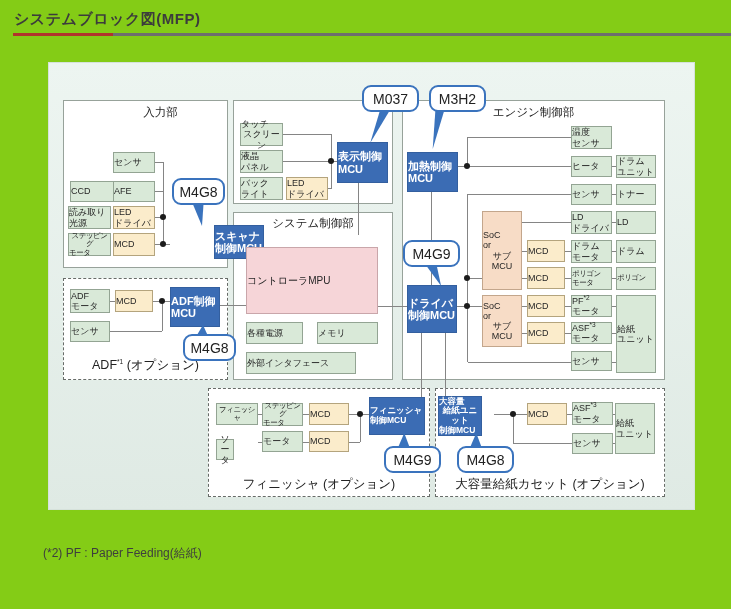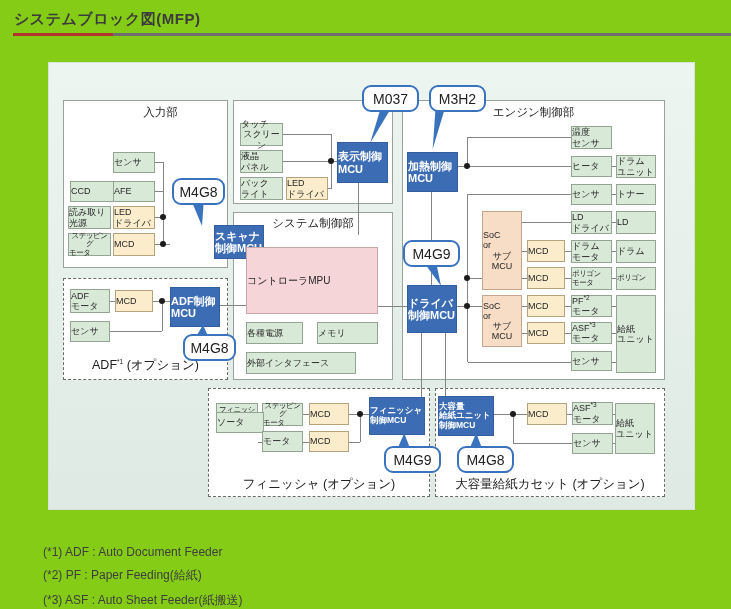--- a/index.html
+++ b/index.html
@@ -301,35 +301,35 @@
   <div class="box g xs" style="left:216px;top:403px;width:42px;height:22px;">
       <span>フィニッシャ</span>
     </div>
   <div class="box g xs" style="left:262px;top:403px;width:41px;height:23px;">
       <span>ステッピング</span>
       <span>モータ</span>
     </div>
   <div class="box o" style="left:309px;top:403px;width:40px;height:22px;">
       <span>MCD</span>
     </div>
-  <div class="box g" style="left:216px;top:412px;width:48px;height:21px;">
+  <div class="box g" style="left:216px;top:439px;width:18px;height:21px;">
       <span>ソータ</span>
     </div>
   <div class="box g" style="left:262px;top:431px;width:41px;height:21px;">
       <span>モータ</span>
     </div>
   <div class="box o" style="left:309px;top:431px;width:40px;height:21px;">
       <span>MCD</span>
     </div>
   <div class="box b mid" style="left:369px;top:397px;width:56px;height:38px;">
       <span>フィニッシャ</span>
       <span>制御MCU</span>
     </div>
 
-  <div class="box b mid" style="left:438px;top:396px;width:56px;height:40px;">
+  <div class="box b mid" style="left:438px;top:396px;width:44px;height:40px;">
       <span>大容量</span>
       <span>給紙ユニット</span>
       <span>制御MCU</span>
     </div>
   <div class="box o" style="left:527px;top:403px;width:40px;height:22px;">
       <span>MCD</span>
     </div>
   <div class="box g" style="left:572px;top:402px;width:41px;height:23px;">
       <span class="inline"><span>ASF</span><sup>*3</sup></span>
       <span>モータ</span>
@@ -357,18 +357,16 @@
   <div class="tail" style="left:194px;top:325px;width:15px;height:10px;clip-path:polygon(20% 100%,90% 100%,60% 0);"></div>
   <div class="bub" style="left:183px;top:334px;width:53px;height:27px;">M4G8</div>
 
   <div class="tail" style="left:396px;top:433px;width:15px;height:14px;clip-path:polygon(15% 100%,90% 100%,55% 0);"></div>
   <div class="bub" style="left:384px;top:446px;width:57px;height:27px;">M4G9</div>
 
   <div class="tail" style="left:468px;top:433px;width:15px;height:14px;clip-path:polygon(15% 100%,90% 100%,55% 0);"></div>
   <div class="bub" style="left:457px;top:446px;width:57px;height:27px;">M4G8</div>
 
   <div class="fnotes">
-    <div>(*1) ADF : Auto Document Feeder</div>
     <div>(*2) PF : Paper Feeding(給紙)</div>
-    <div>(*3) ASF : Auto Sheet Feeder(紙搬送)</div>
   </div>
 
 </div>
 
 </body></html>

